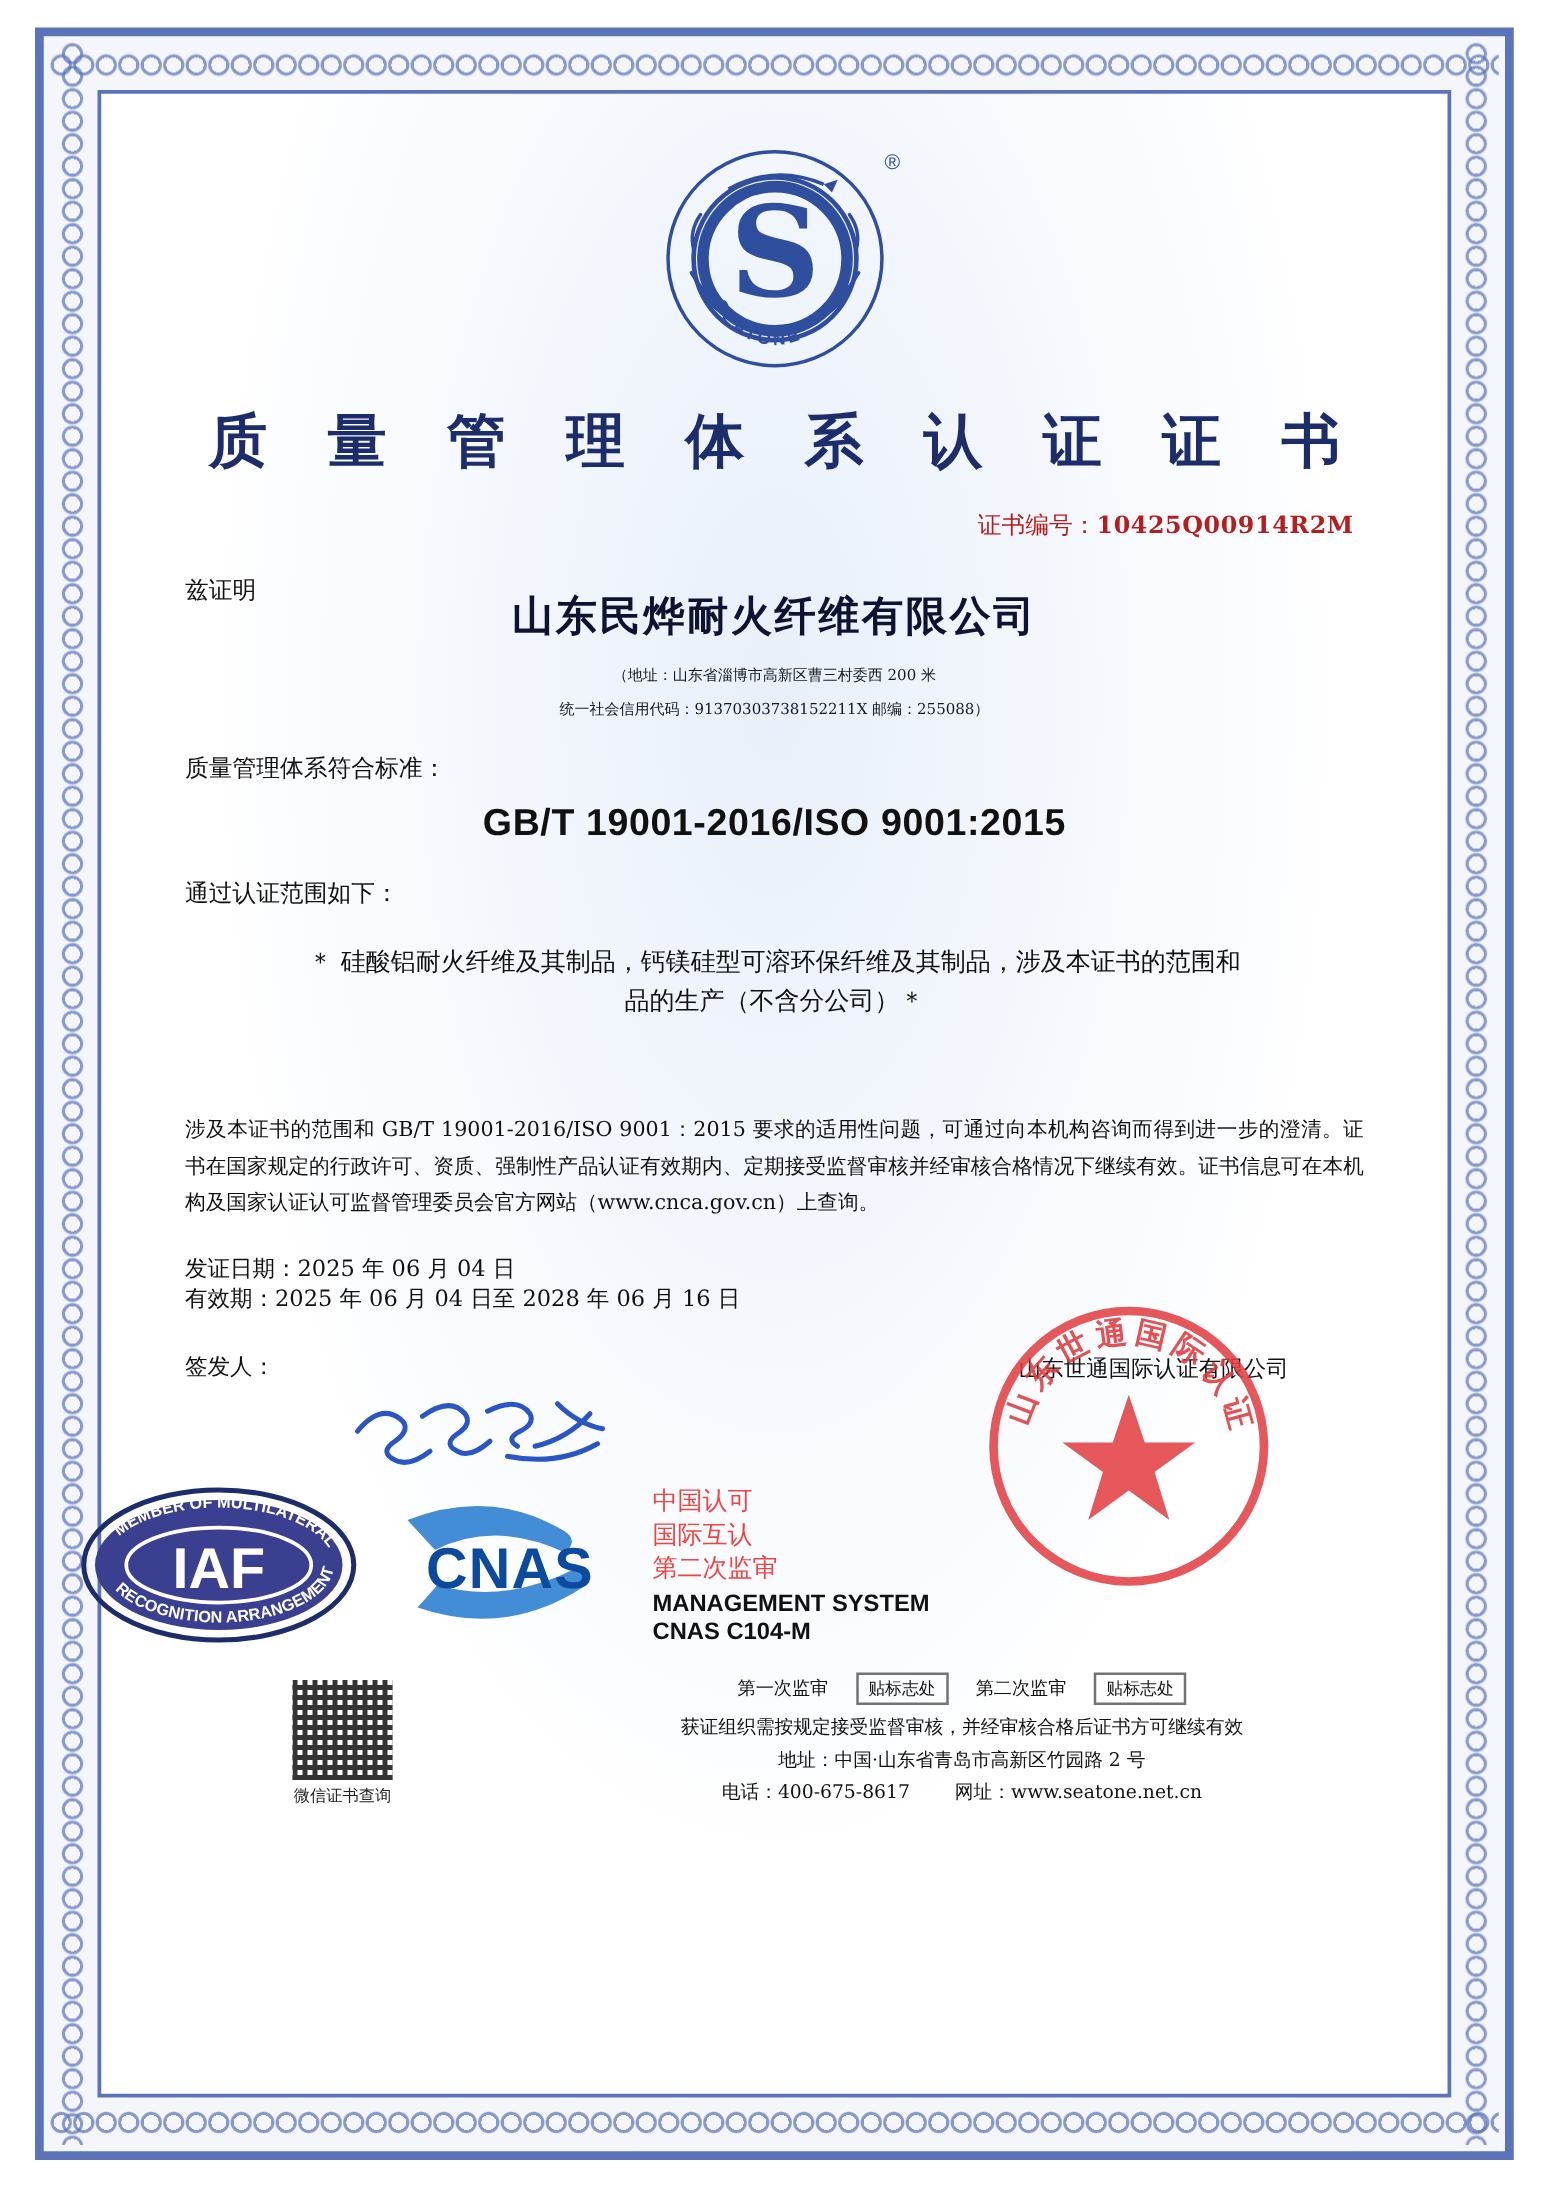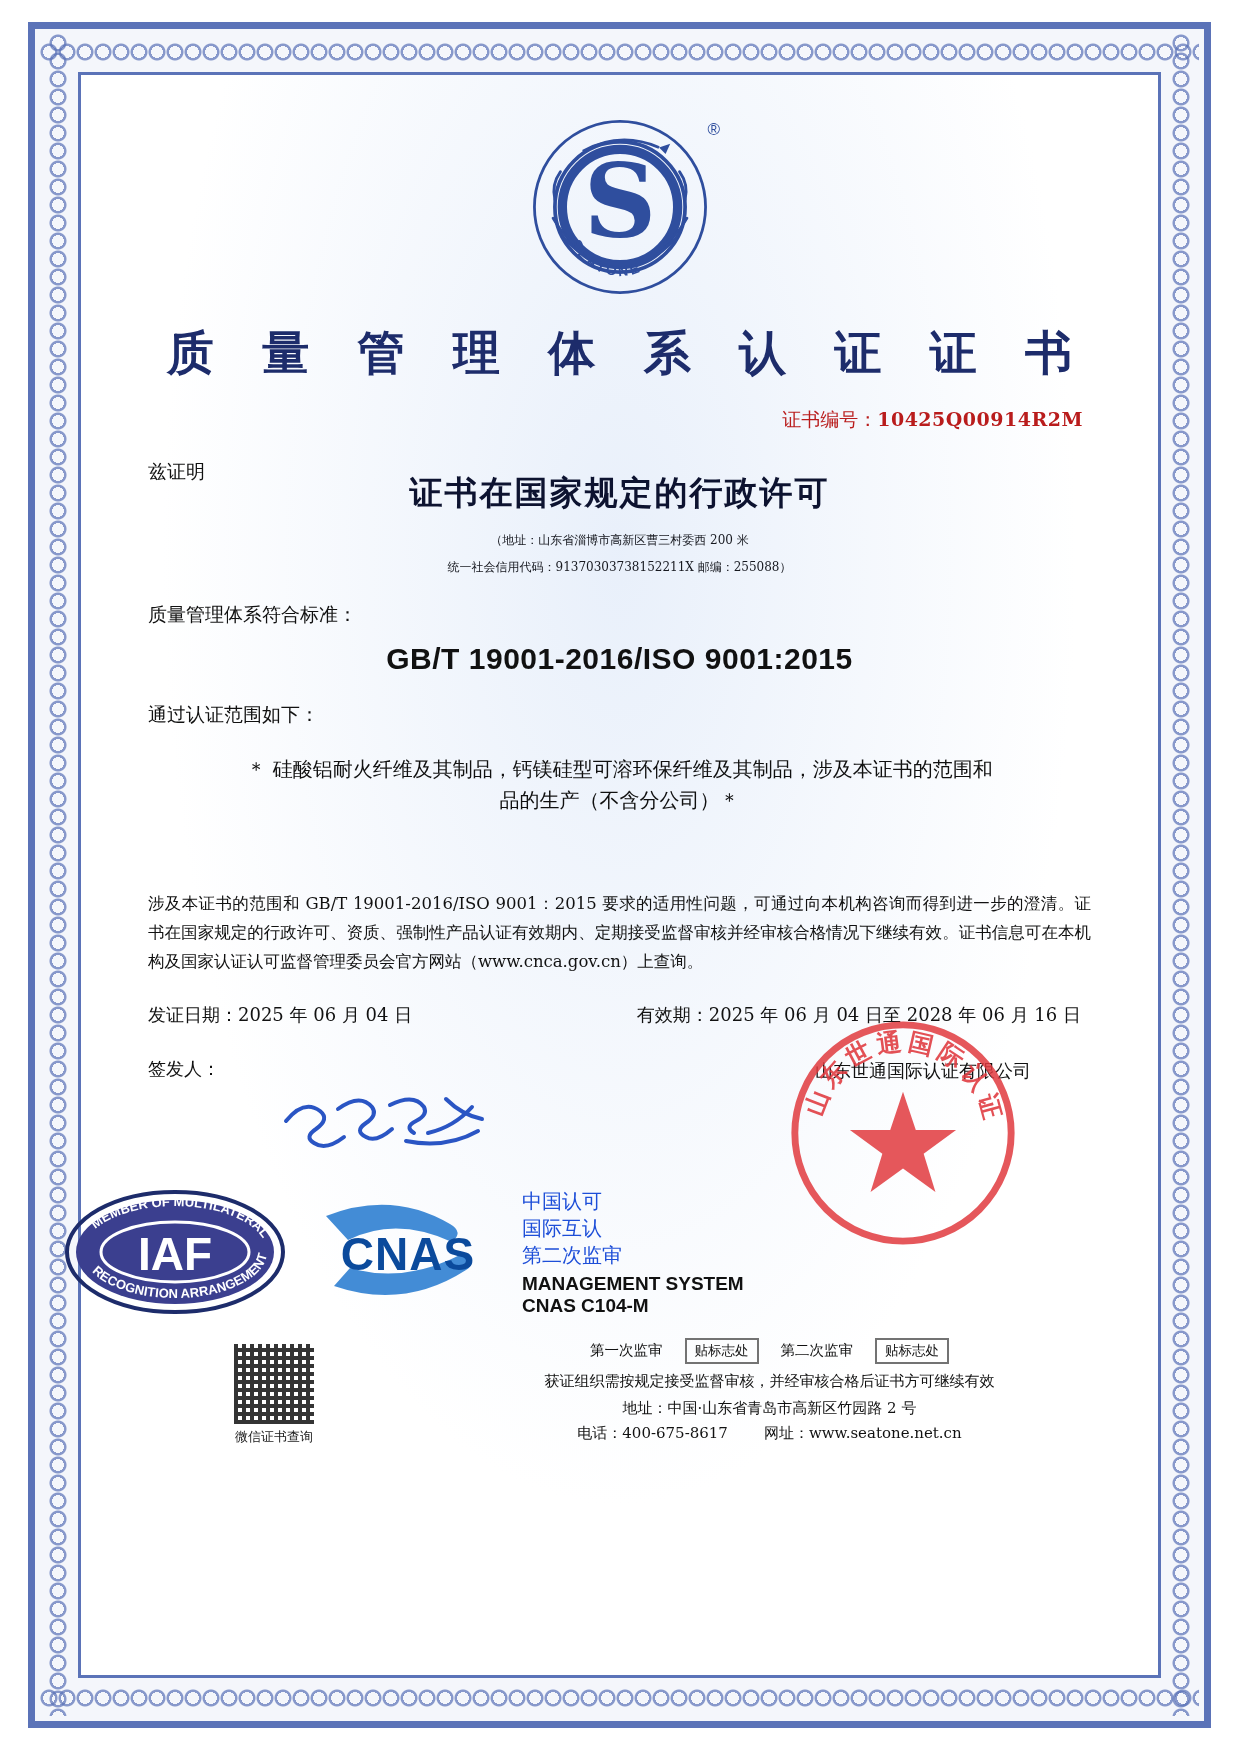--- a/index.html
+++ b/index.html
@@ -191,20 +191,21 @@
     text-align: justify;
   }
 
   .dates-row {
     margin-top: 26px;
     display: flex;
     justify-content: space-between;
     font-family: "DejaVu Serif", "Liberation Serif", serif;
     font-size: 18px;
     color: #111;
+    flex-direction: column;
   }
   .dates-row .right { padding-right: 10px; }
 
   .signer-row {
     margin-top: 30px;
     position: relative;
     height: 120px;
     font-family: "DejaVu Serif", "Liberation Serif", serif;
     font-size: 18px;
     color: #111;
@@ -242,21 +243,21 @@
   }
   .iaf-logo { position: absolute; left: 8px; top: 6px; width: 222px; height: 128px; }
   .cnas-logo { position: absolute; left: 252px; top: 8px; width: 200px; height: 120px; }
   .cnas-text {
     position: absolute;
     left: 466px;
     top: 6px;
     font-family: "Liberation Sans", sans-serif;
     color: #0b4a9c;
   }
-  .cnas-cn { font-size: 20px; line-height: 1.35; color: #1d4ed8; }
+  .cnas-cn { font-size: 20px; line-height: 1.35; color: #ef4444; }
   .cnas-en { font-size: 19px; font-weight: bold; color: #111; margin-top: 4px; }
   .cnas-code { font-size: 19px; font-weight: bold; color: #111; }
 
   
   .footer {
     position: absolute;
     left: 56px;
     right: 56px;
     top: 1338px;
   }
@@ -360,21 +361,21 @@
     </div>
 
     <div class="cert-title">质 量 管 理 体 系 认 证 证 书</div>
 
     <div class="cert-no-row">
       <span class="cert-no-label">证书编号：</span><span class="cert-no-value">10425Q00914R2M</span>
     </div>
 
     <div class="hereby">兹证明</div>
 
-    <div class="company-name">证书在国家规定的行政许可</div>
+    <div class="company-name">山东民烨耐火纤维有限公司</div>
     <div class="addr-line">（地址：山东省淄博市高新区曹三村委西 200 米</div>
     <div class="addr-line second">统一社会信用代码：91370303738152211X 邮编：255088）</div>
 
     <div class="section-label">质量管理体系符合标准：</div>
     <div class="standard">GB/T 19001-2016/ISO 9001:2015</div>
 
     <div class="section-label">通过认证范围如下：</div>
     <div class="scope-block">
       <span>＊ 硅酸铝耐火纤维及其制品，钙镁硅型可溶环保纤维及其制品，涉及本证书的范围和</span>
       <span class="scope-line-2">品的生产（不含分公司）＊</span>

